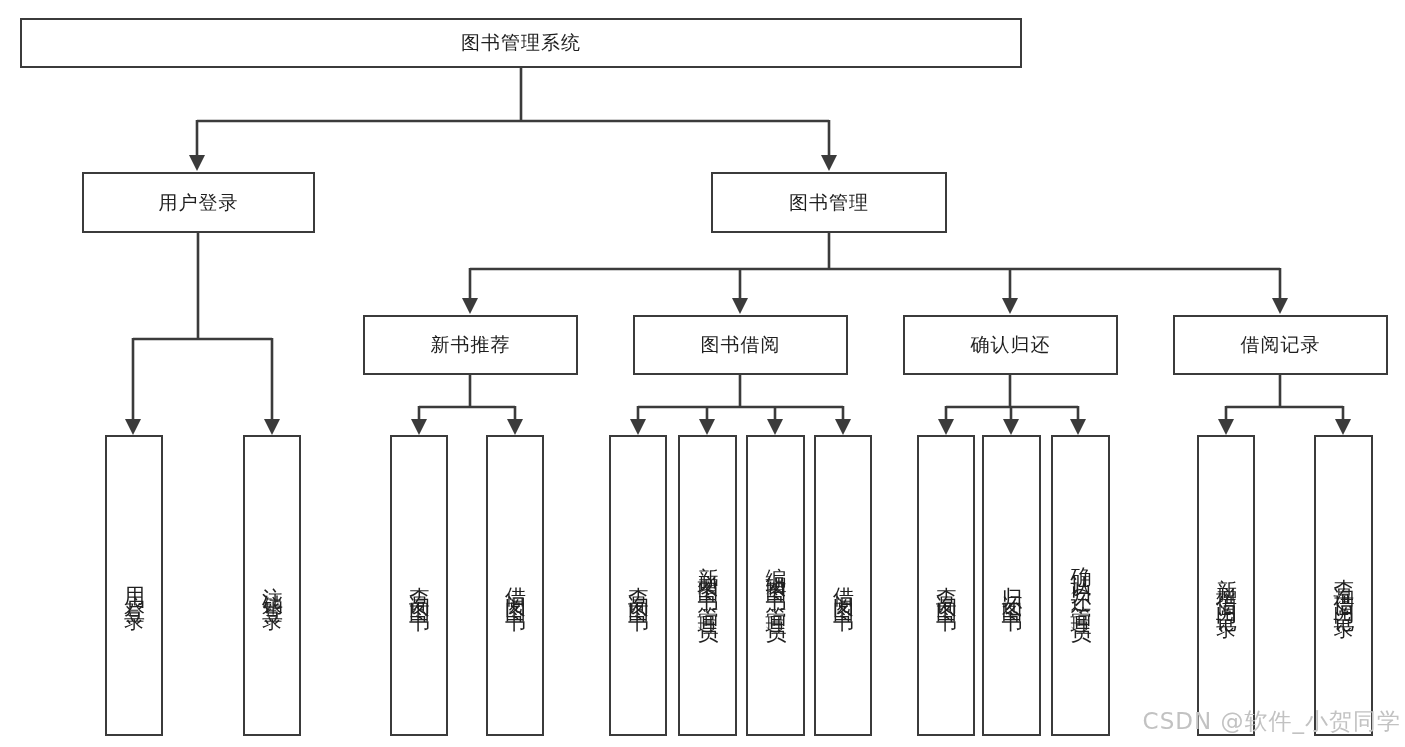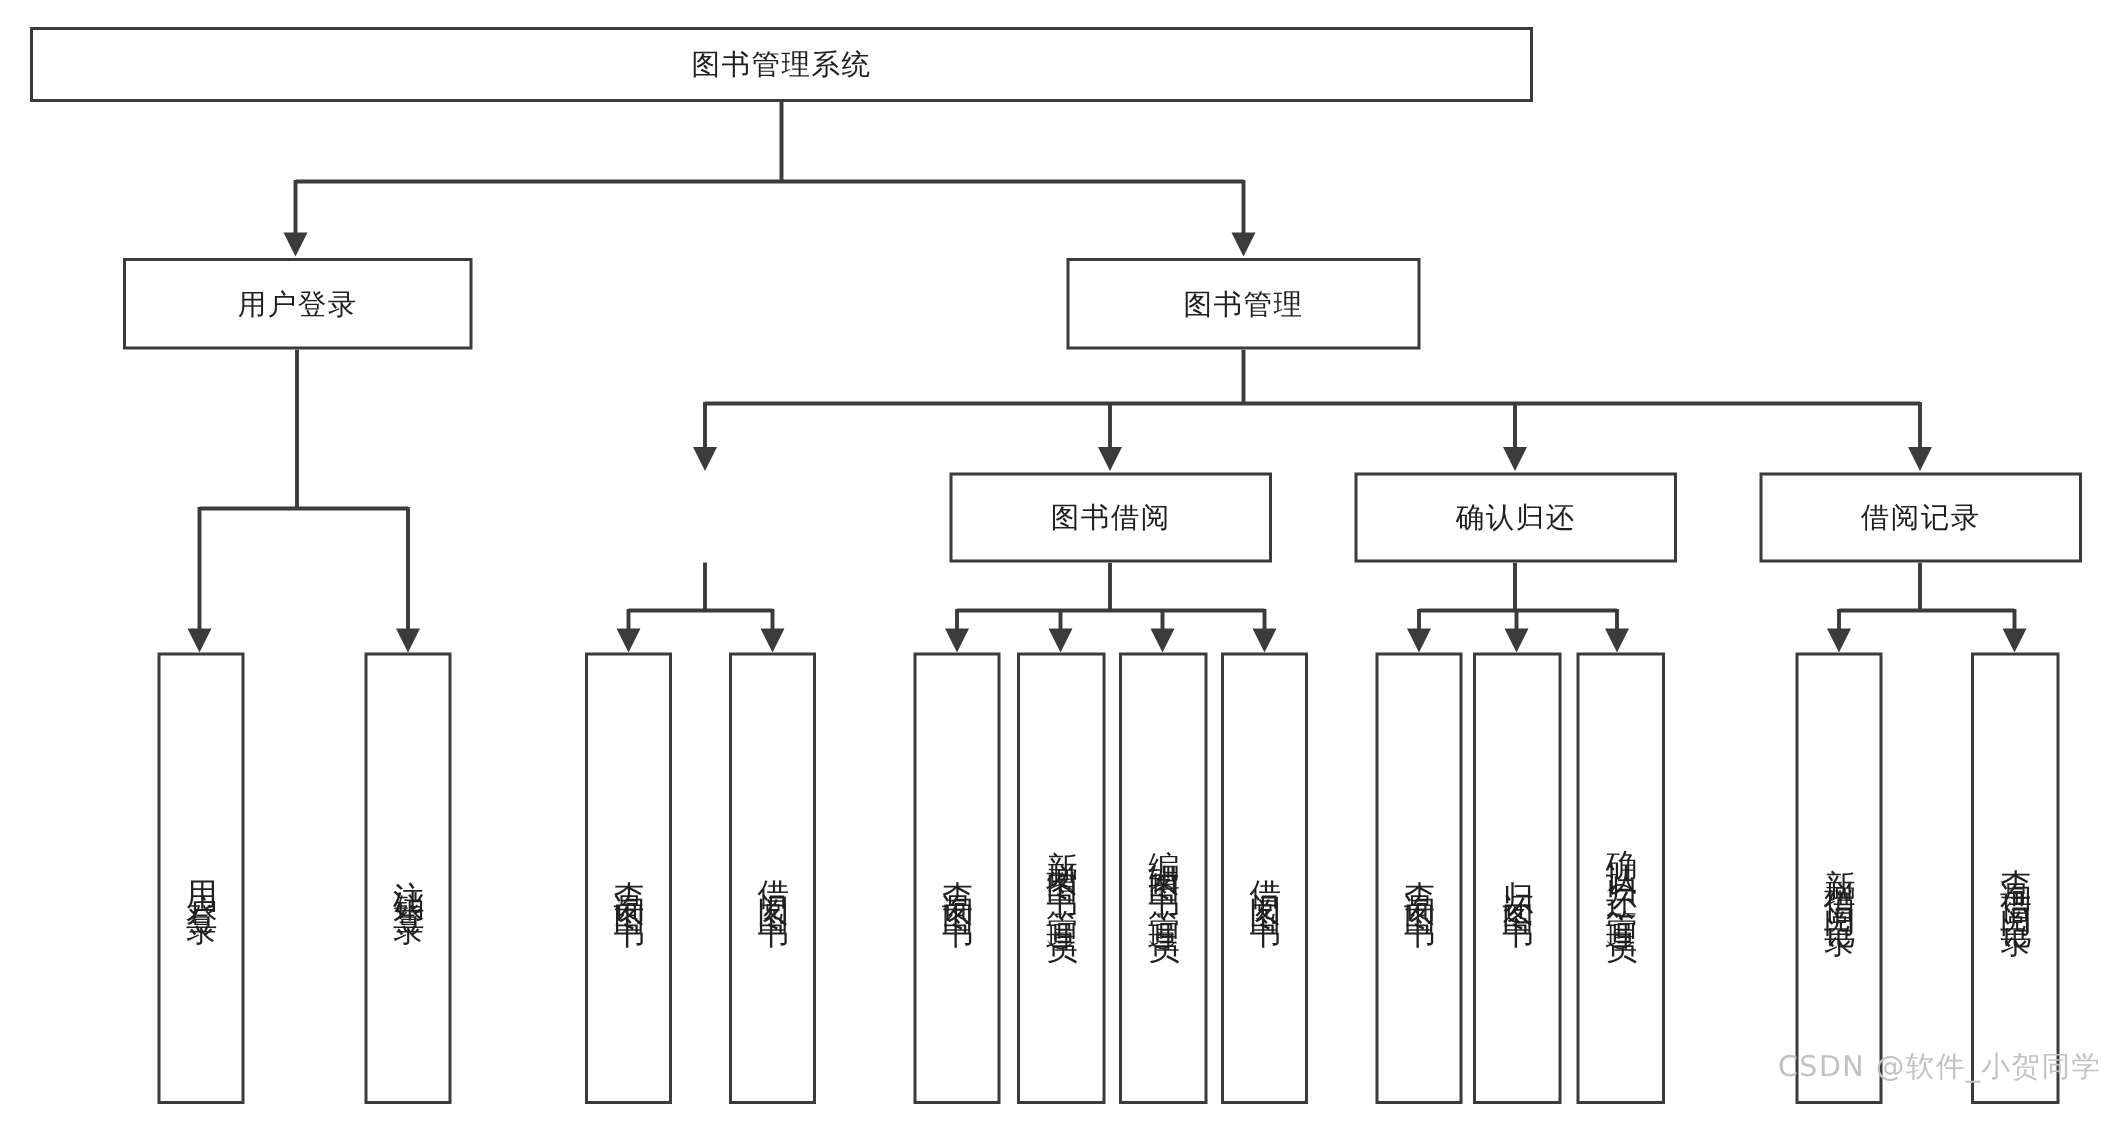--- a/index.html
+++ b/index.html
@@ -50,22 +50,22 @@
     writing-mode: vertical-rl;
     text-orientation: mixed;
     font-size: 21px;
     letter-spacing: 8px;
     line-height: 1;
     overflow: hidden;
   }
   .watermark {
     position: absolute;
     right: 4px;
-    bottom: 23px;
-    font-size: 19px;
+    bottom: 10px;
+    font-size: 23px;
     color: var(--watermark);
     letter-spacing: 1px;
     white-space: nowrap;
   }
 </style>
 </head>
 <body>
 
 <div class="canvas">
 
@@ -101,20 +101,21 @@
       <path class="tri" d="M1218 419h16l-8 16z"></path>
       <path class="tri" d="M1335 419h16l-8 16z"></path>
     </g>
   </svg>
 
   <div class="node h-node" style="left:20px; top:18px; width:1002px; height:50px;">图书管理系统</div>
 
   <div class="node h-node" style="left:82px; top:172px; width:233px; height:61px;">用户登录</div>
   <div class="node h-node" style="left:711px; top:172px; width:236px; height:61px;font-family:Liberation Serif, serif;">图书管理</div>
 
+  <div class="node h-node" style="left:363px; top:315px; width:215px; height:60px;">新书推荐</div>
   <div class="node h-node" style="left:633px; top:315px; width:215px; height:60px;text-align:right;">图书借阅</div>
   <div class="node h-node" style="left:903px; top:315px; width:215px; height:60px;">确认归还</div>
   <div class="node h-node" style="left:1173px; top:315px; width:215px; height:60px;">借阅记录</div>
 
   <div class="node v-node" style="left:105px; top:435px; width:58px; height:301px;">用户登录</div>
   <div class="node v-node" style="left:243px; top:435px; width:58px; height:301px;">注销登录</div>
 
   <div class="node v-node" style="left:390px; top:435px; width:58px; height:301px;">查询图书</div>
   <div class="node v-node" style="left:486px; top:435px; width:58px; height:301px;">借阅图书</div>
 

